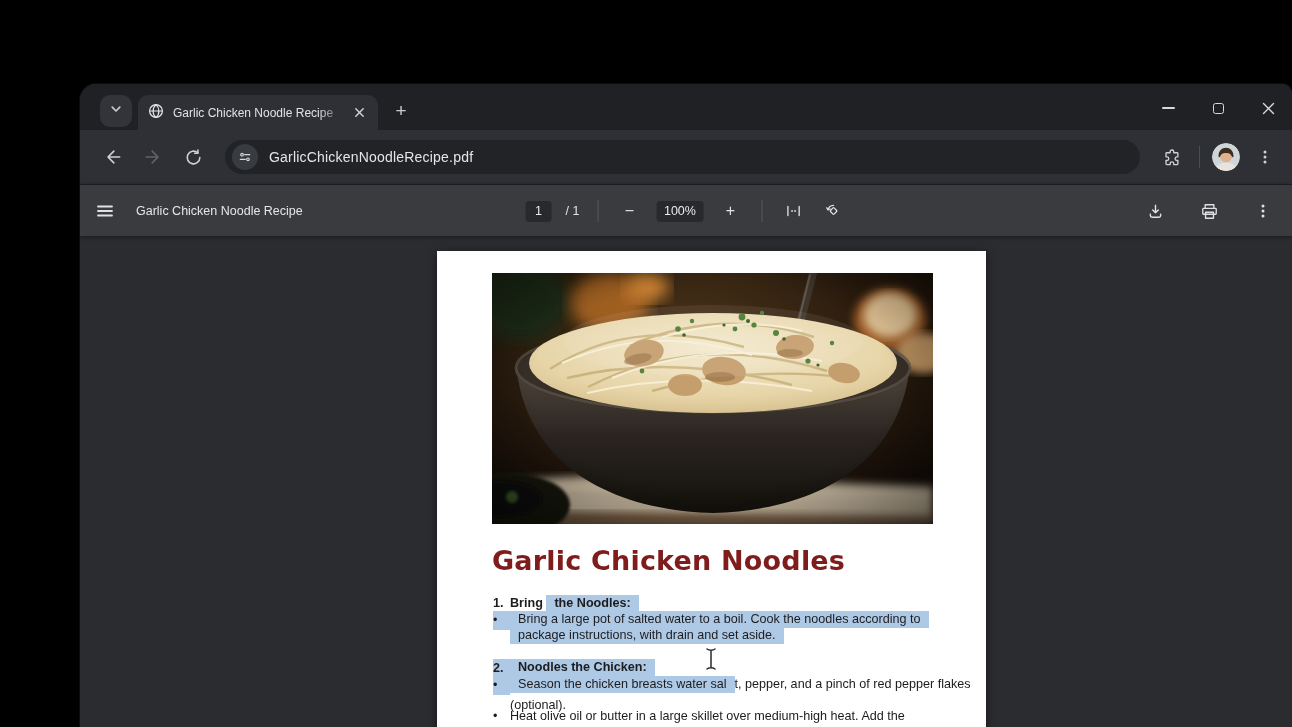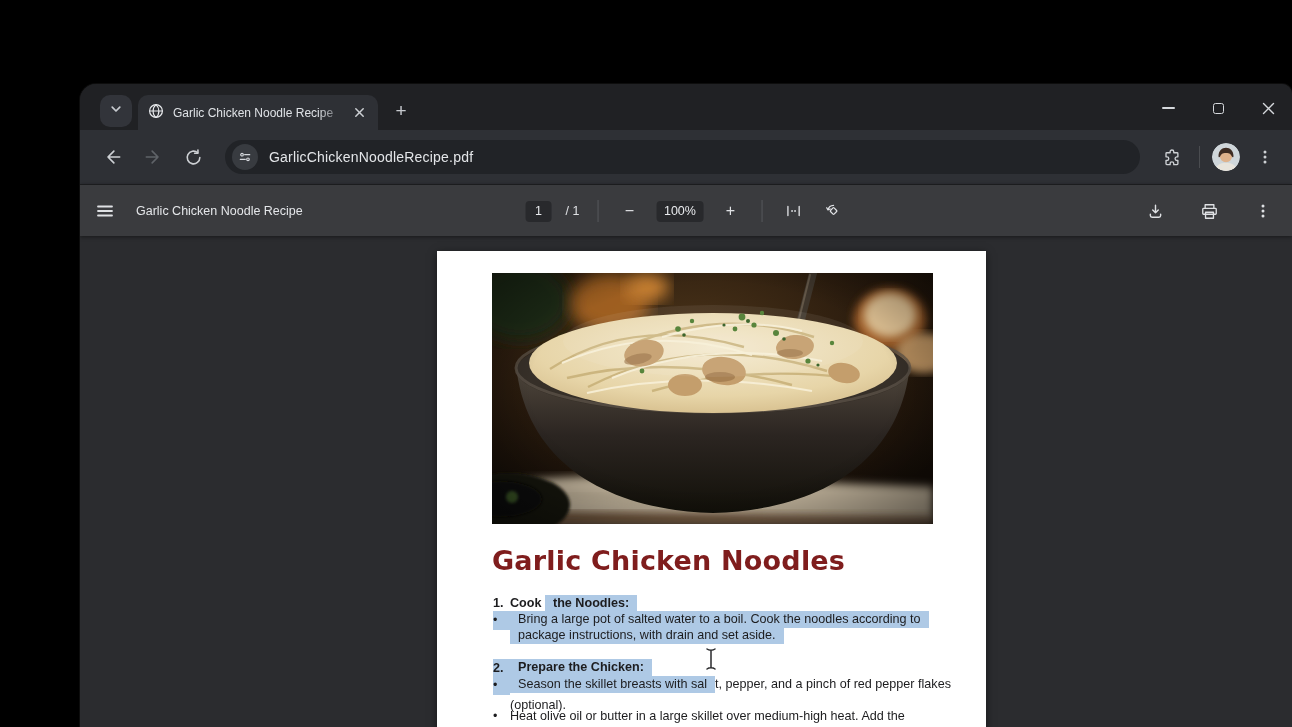--- a/index.html
+++ b/index.html
@@ -354,34 +354,34 @@
             </g>
 
             <ellipse cx="221" cy="68" rx="150" ry="36" fill="#ffffff" opacity=".07"></ellipse>
             <rect width="441" height="251" fill="url(#vig)"></rect>
           </svg>
         </div>
 
         <div class="doc-title">Garlic Chicken Noodles</div>
 
         <div class="line head" style="top:344px">
-          <span class="marker">1.</span><span>Cook </span><span class="sel">the Noodles:</span>
+          <span class="marker">1.</span><span>Bring </span><span class="sel">the Noodles:</span>
         </div>
         <div class="line" style="top:360px">
           <span class="marker sel">•</span><span class="sel">Bring a large pot of salted water to a boil. Cook the noodles according to</span>
         </div>
         <div class="line" style="top:376px">
           <span class="sel">package instructions, with drain and set aside.</span>
         </div>
 
         <div class="line head" style="top:408px">
-          <span class="marker sel">2.</span><span class="sel">Prepare the Chicken:</span>
+          <span class="marker sel">2.</span><span class="sel">Noodles the Chicken:</span>
         </div>
         <div class="line" style="top:425px">
-          <span class="marker sel">•</span><span class="sel">Season the skillet breasts with sal</span><span>t, pepper, and a pinch of red pepper flakes</span>
+          <span class="marker sel">•</span><span class="sel">Season the chicken breasts water sal</span><span>t, pepper, and a pinch of red pepper flakes</span>
         </div>
         <div class="line" style="top:446px">
           <span>(optional).</span>
         </div>
         <div class="line" style="top:457px">
           <span class="marker">•</span><span>Heat olive oil or butter in a large skillet over medium-high heat. Add the</span>
         </div>
 
       </div>
     </div>

